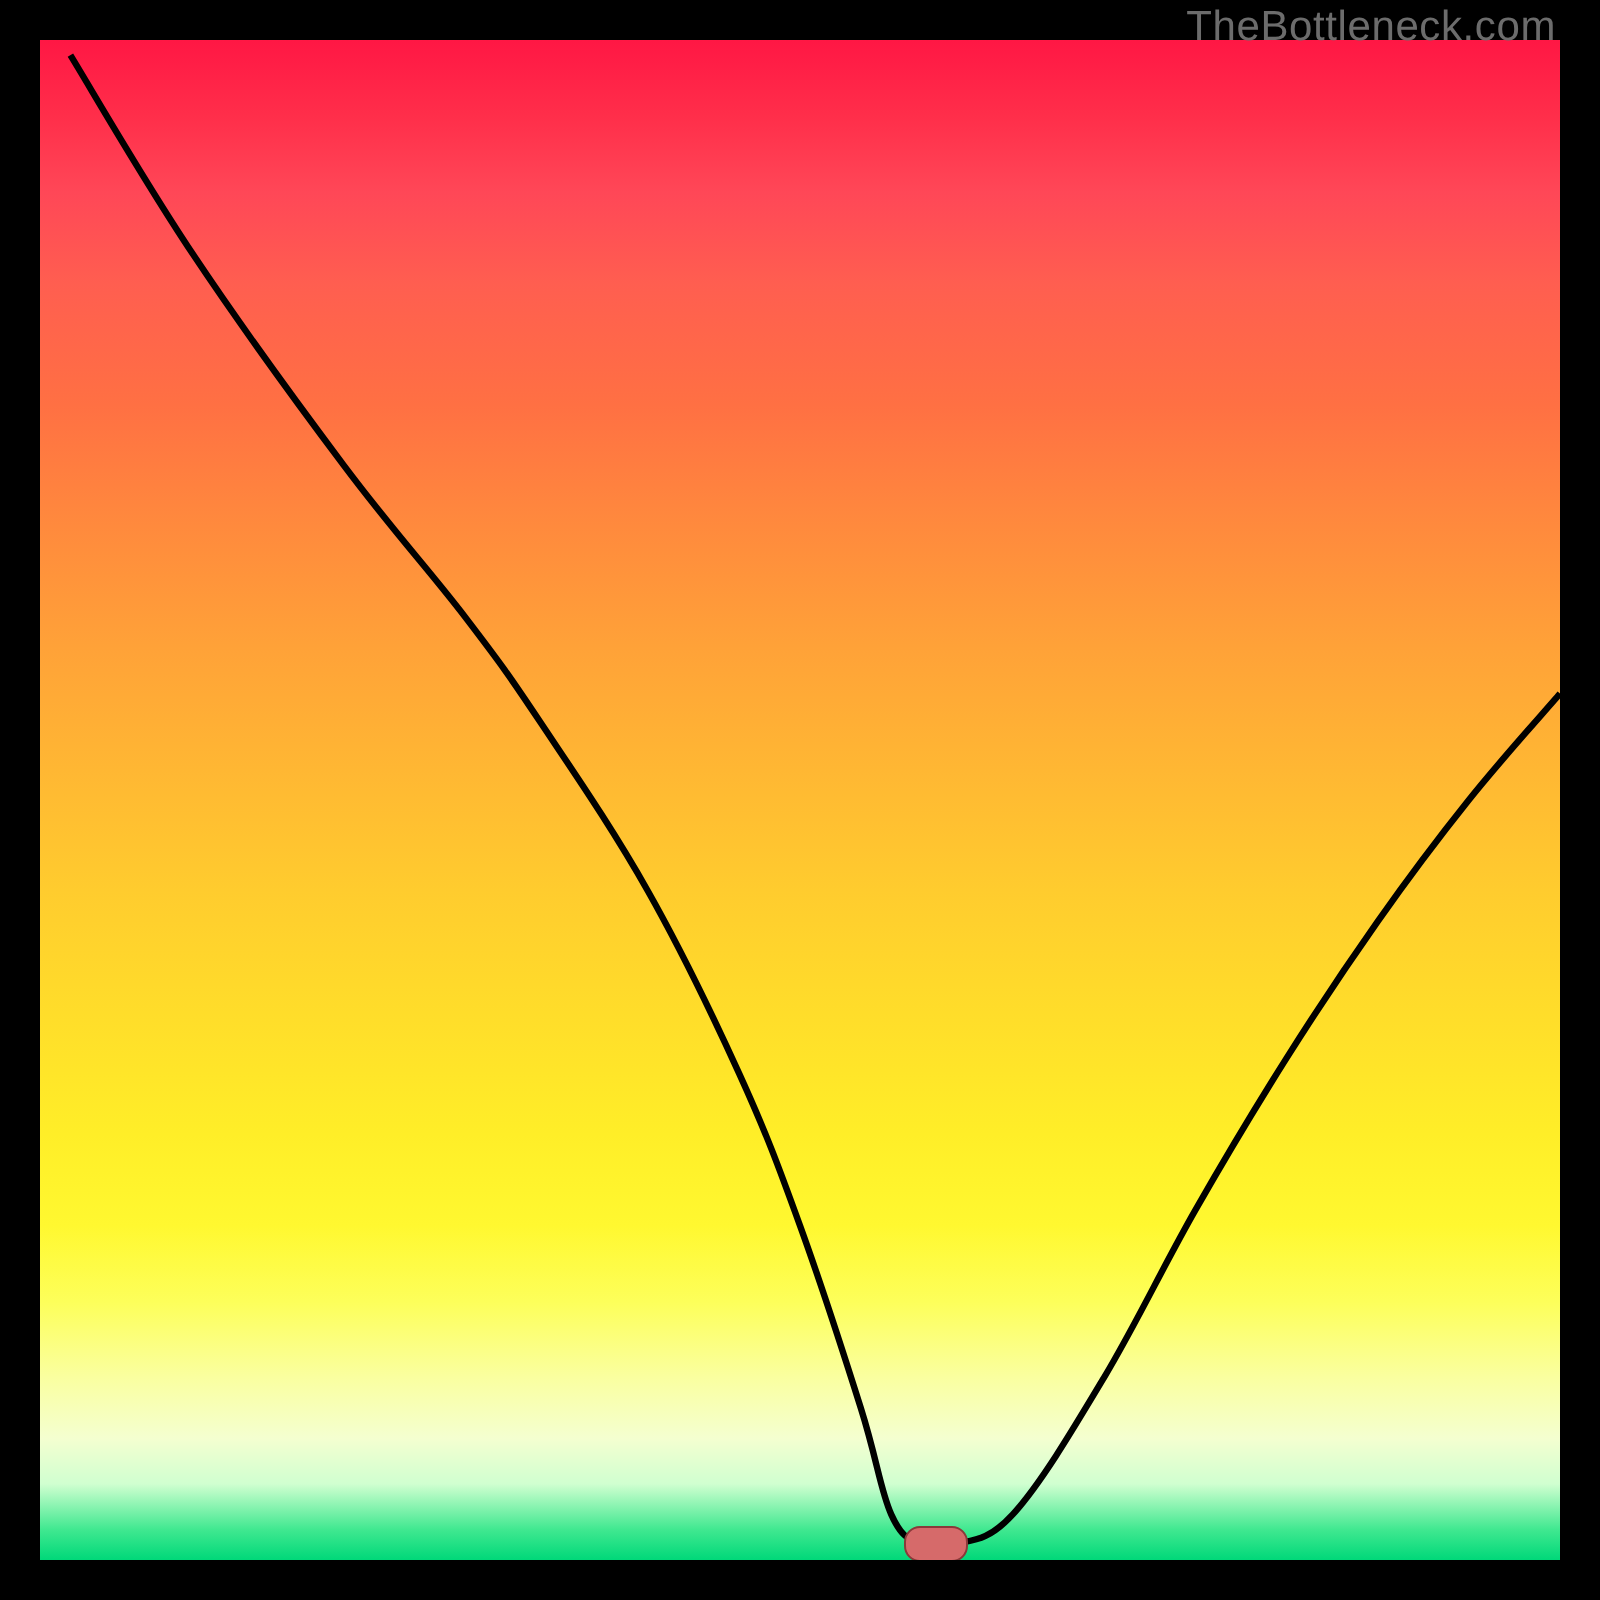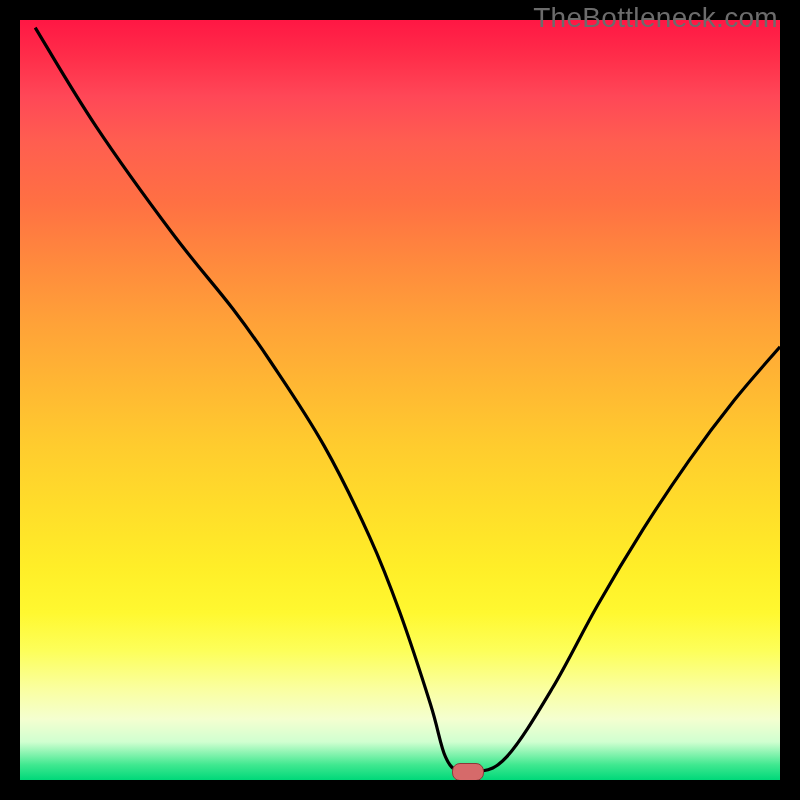--- a/index.html
+++ b/index.html
@@ -67,21 +67,21 @@
   top: 0;
   left: 0;
   width: 100%;
   height: 100%;
 }
 .watermark {
   position: absolute;
   top: 2px;
   right: 22px;
   color: #6c6c6c;
-  font-size: 28px;
+  font-size: 21px;
   font-weight: 500;
   letter-spacing: 0.3px;
 }
 .marker {
   position: absolute;
   width: 30px;
   height: 16px;
   background: #d66a6a;
   border: 1px solid #8a3a3a;
   border-radius: 8px;

